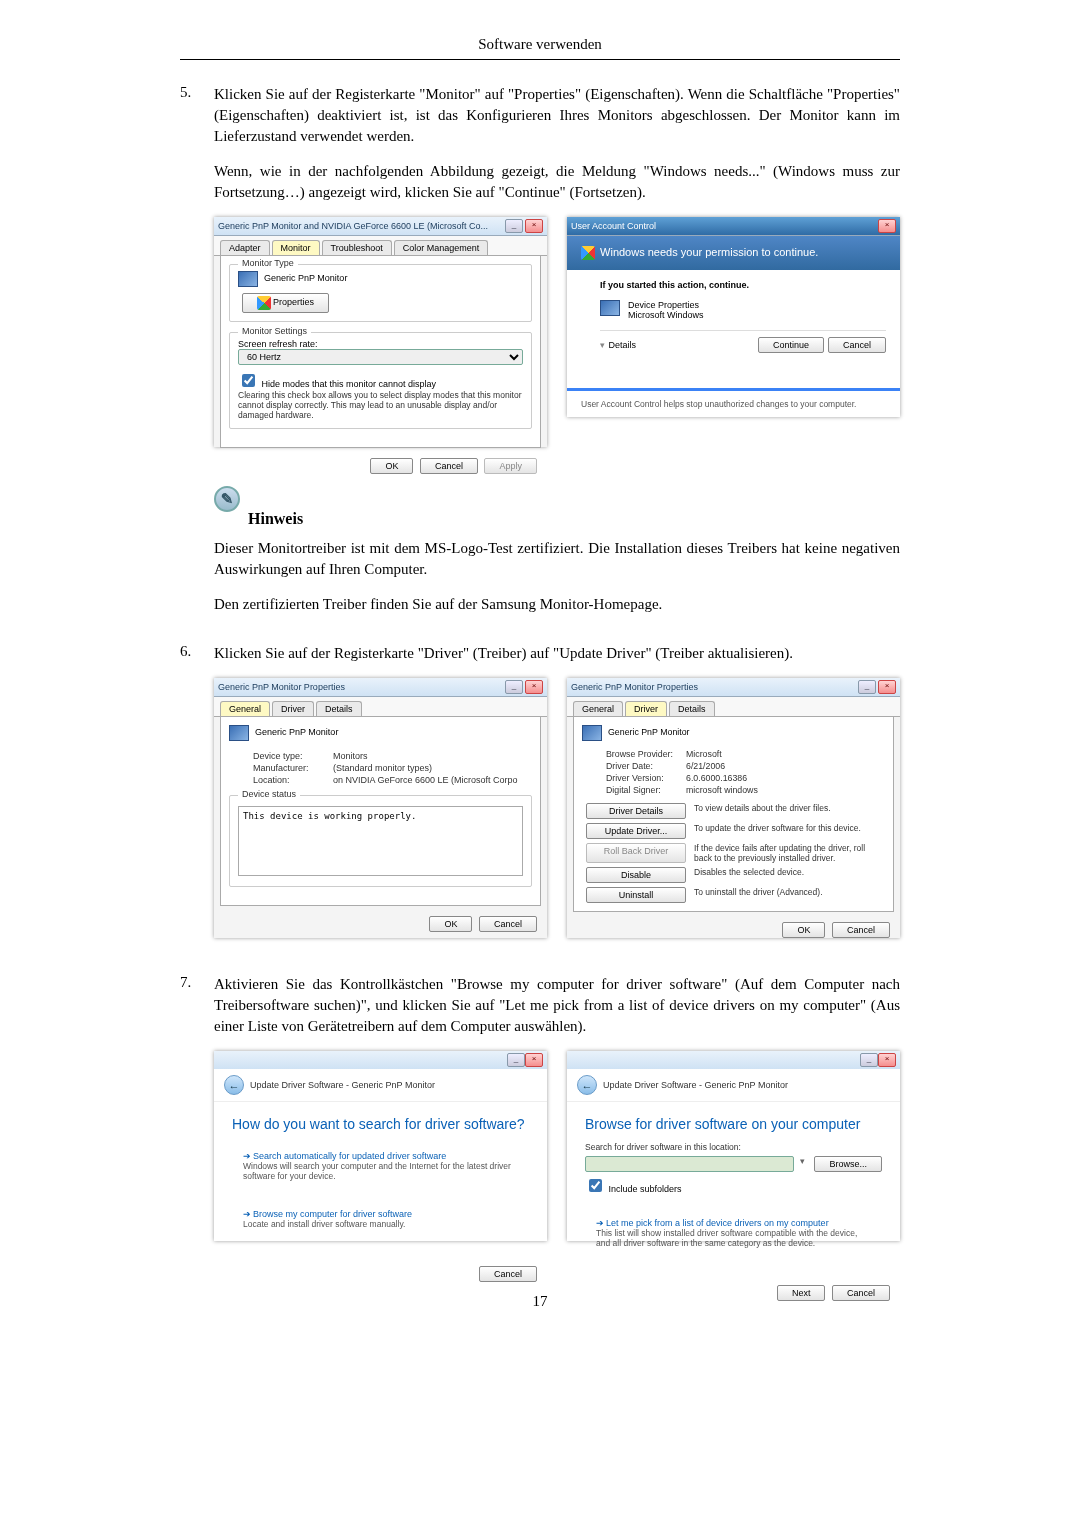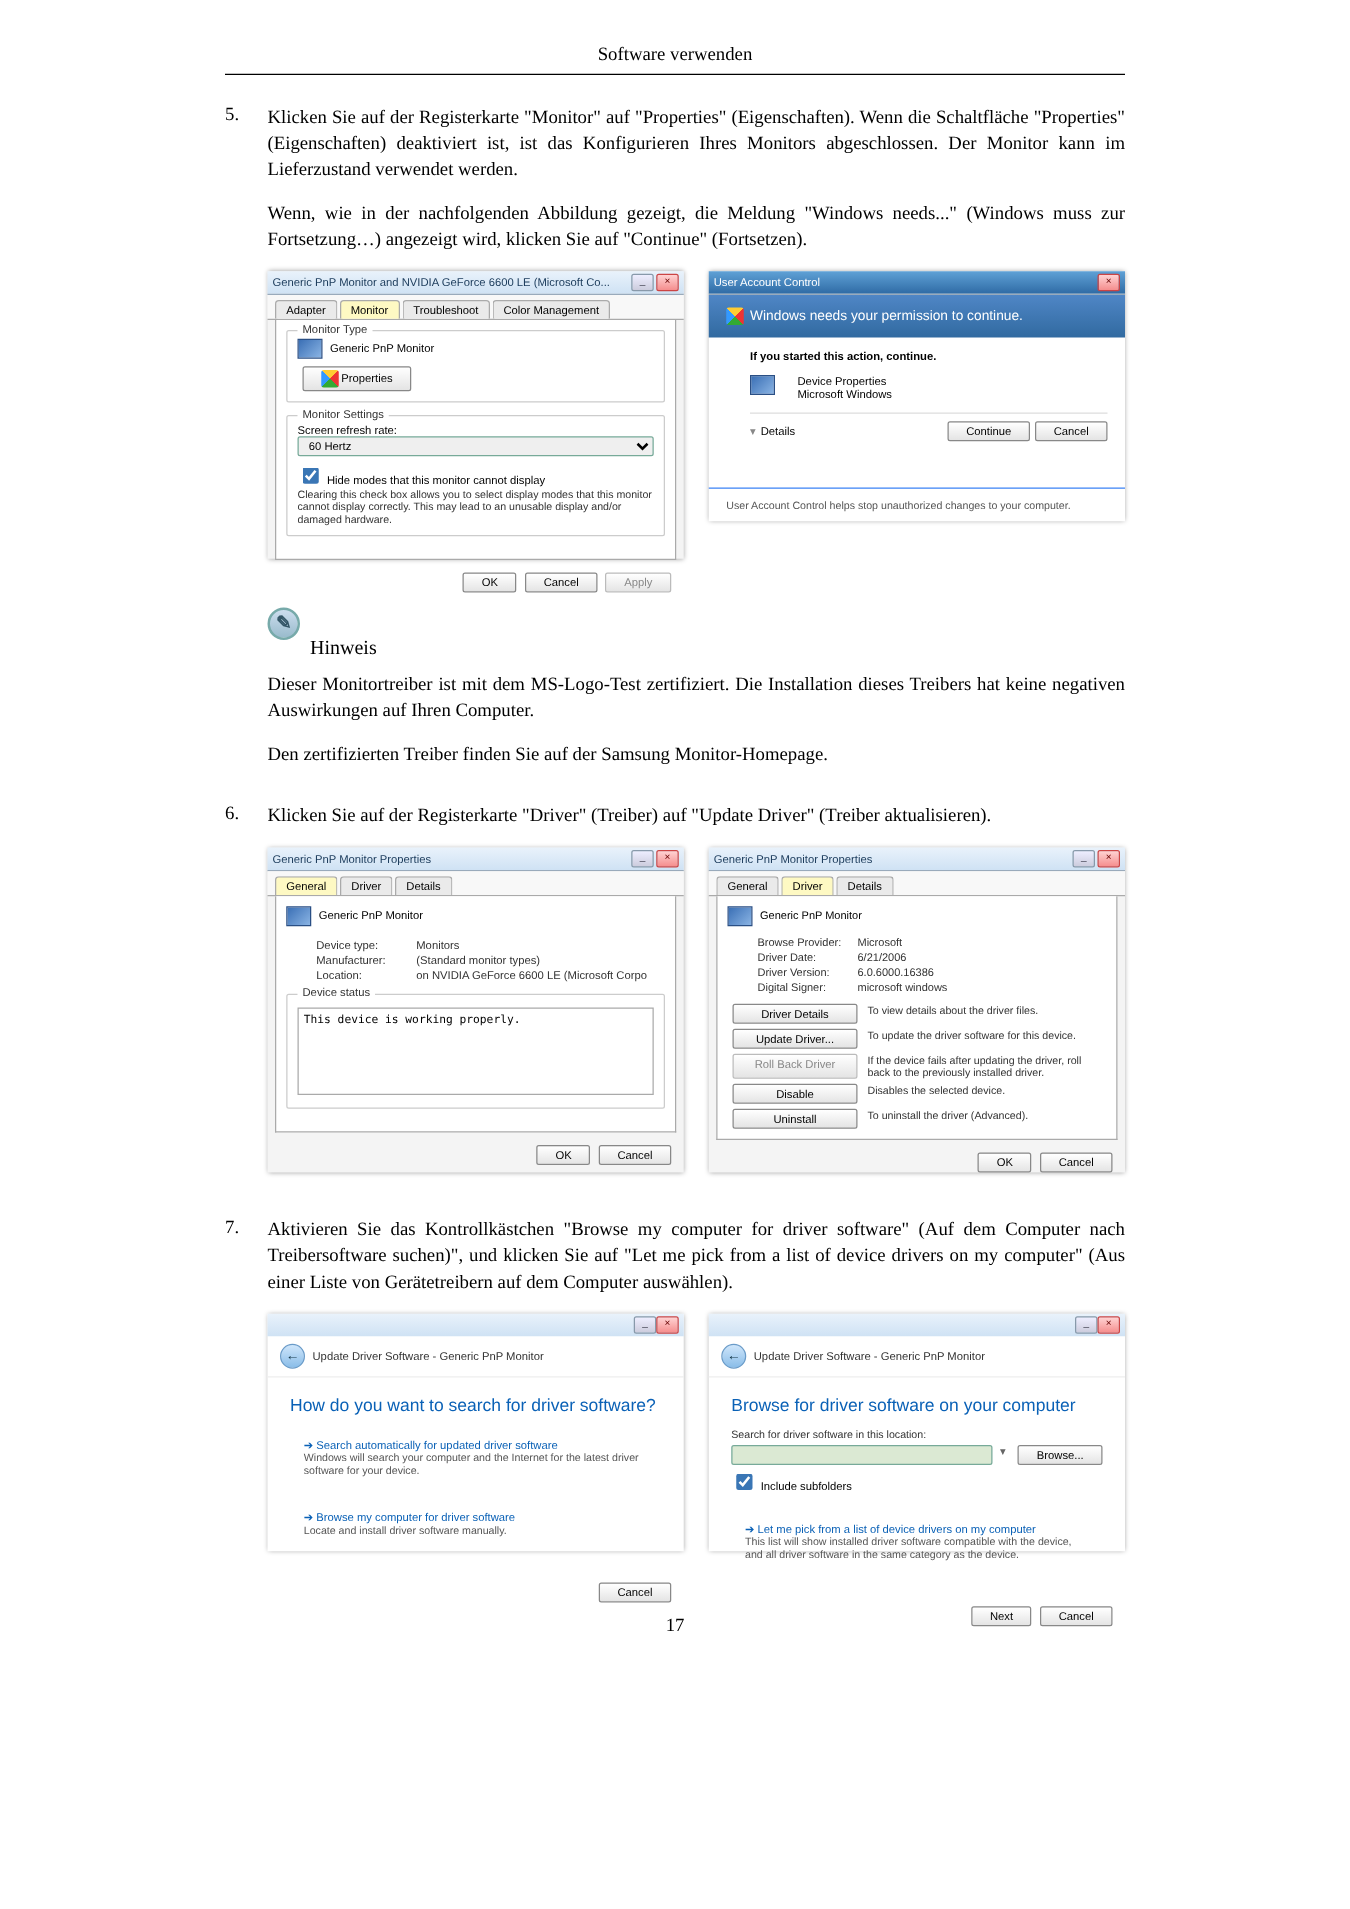--- a/index.html
+++ b/index.html
@@ -143,21 +143,21 @@
     width:22px;height:22px;border-radius:50%;
     background:linear-gradient(#cde,#9bc);
     border:2px solid #7aa;display:inline-flex;
     align-items:center;justify-content:center;
     color:#356;font-weight:bold;
   }
   .hinweis {
     display:flex;align-items:center;gap:8px;
     margin:6px 0 10px;
   }
-  .hinweis-label { font-weight:normal; font-size:16px;margin-top:41px; }
+  .hinweis-label { font-weight:bold; font-size:16px;margin-top:41px; }
   textarea.status {
     width:100%; height:70px; resize:none;
     border:1px solid #aaa; font-size:9px; padding:4px;
     box-sizing:border-box;
   }
   .kv { display:flex; margin:2px 0; }
   .kv .k { width:80px; color:#333; }
   .kv .v { flex:1; color:#333; }
   .descsmall { color:#333; font-size:8.5px; }
   .shield {
@@ -172,21 +172,21 @@
     font-size:9px;background:#fff;
     box-shadow:0 0 4px rgba(0,0,0,.4);
     display:flex;flex-direction:column;
     height:200px;
   }
   .uac .banner {
     background:linear-gradient(#4f86c6,#316aa0);
     color:#fff;padding:10px 14px;font-size:11px;
   }
   .uac .body { padding:10px 14px; flex:1;margin-left:19px; }
-  .uac .foot { border-top:1px solid #3b82f6; padding:8px 14px; color:#555; font-size:8.5px; }
+  .uac .foot { border-top:3px solid #3b82f6; padding:8px 14px; color:#555; font-size:8.5px; }
   .wiz {
     font-family:"Segoe UI",Tahoma,sans-serif;
     font-size:9px;background:#fff;
     box-shadow:0 0 4px rgba(0,0,0,.4);
     flex:1;display:flex;flex-direction:column;
   }
   .wiz .wiztitle { background:linear-gradient(#e9f2fb,#cfe2f4); padding:2px 4px; color:#1a3a5a; display:flex; }
   .wiz .bread {
     padding:6px 10px;color:#333;border-bottom:1px solid #eee;
     display:flex;align-items:center;gap:6px;
@@ -281,21 +281,21 @@
                 <div class="winbtns">
                     <span class="winbtn">×</span>
                   </div>
               </div>
               <div class="banner">
                 <span class="shield"></span>
                 <span>Windows needs your permission to continue.</span>
               </div>
               <div class="body">
                 <div style="font-weight:600">If you started this action, continue.</div>
-                <div style="display:flex;gap:12px;margin:10px 0">
+                <div style="display:flex;gap:2px;margin:10px 0">
                   <span class="monicon"></span>
                   <div>
                     <div>Device Properties</div>
                     <div>Microsoft Windows</div>
                   </div>
                 </div>
                 <hr class="smalldivider">
                 <div style="display:flex;align-items:center">
                   <span style="color:#888;margin-right:4px">▾</span>
                   <span style="flex:1">Details</span>

